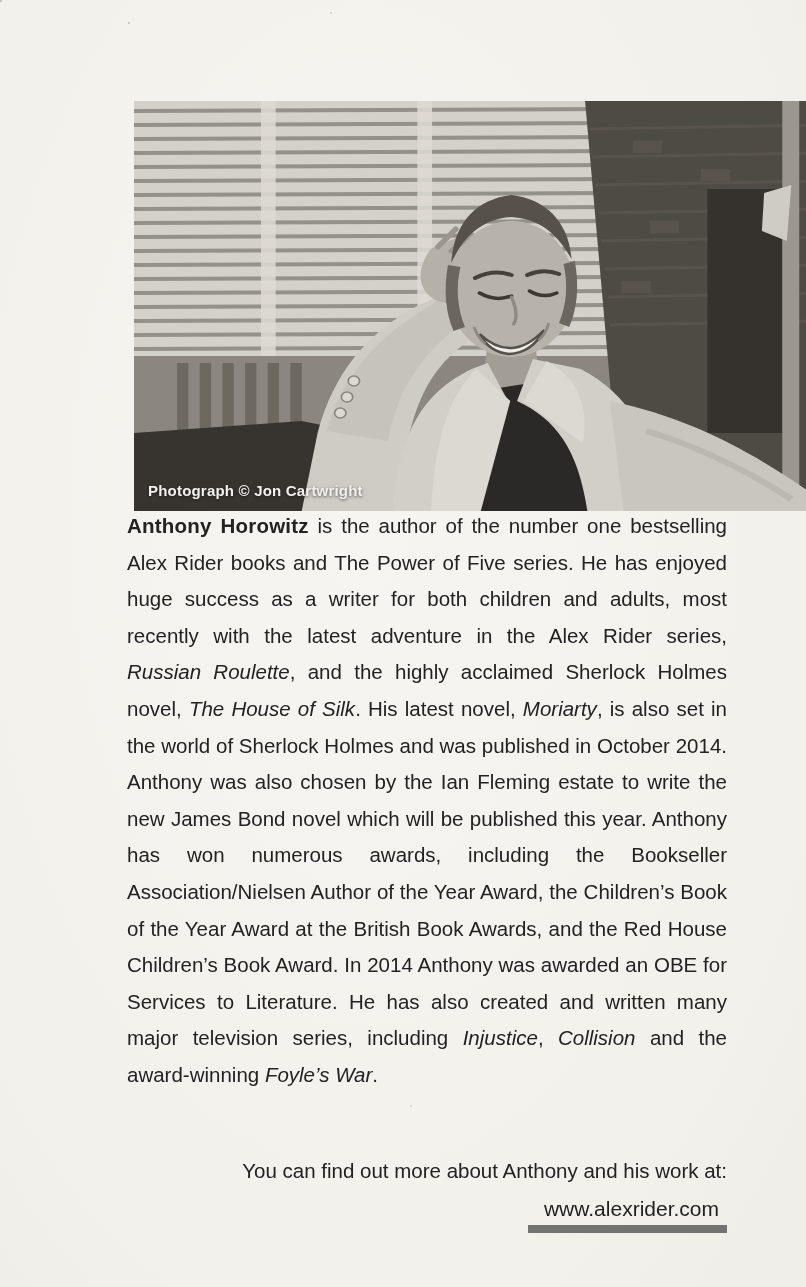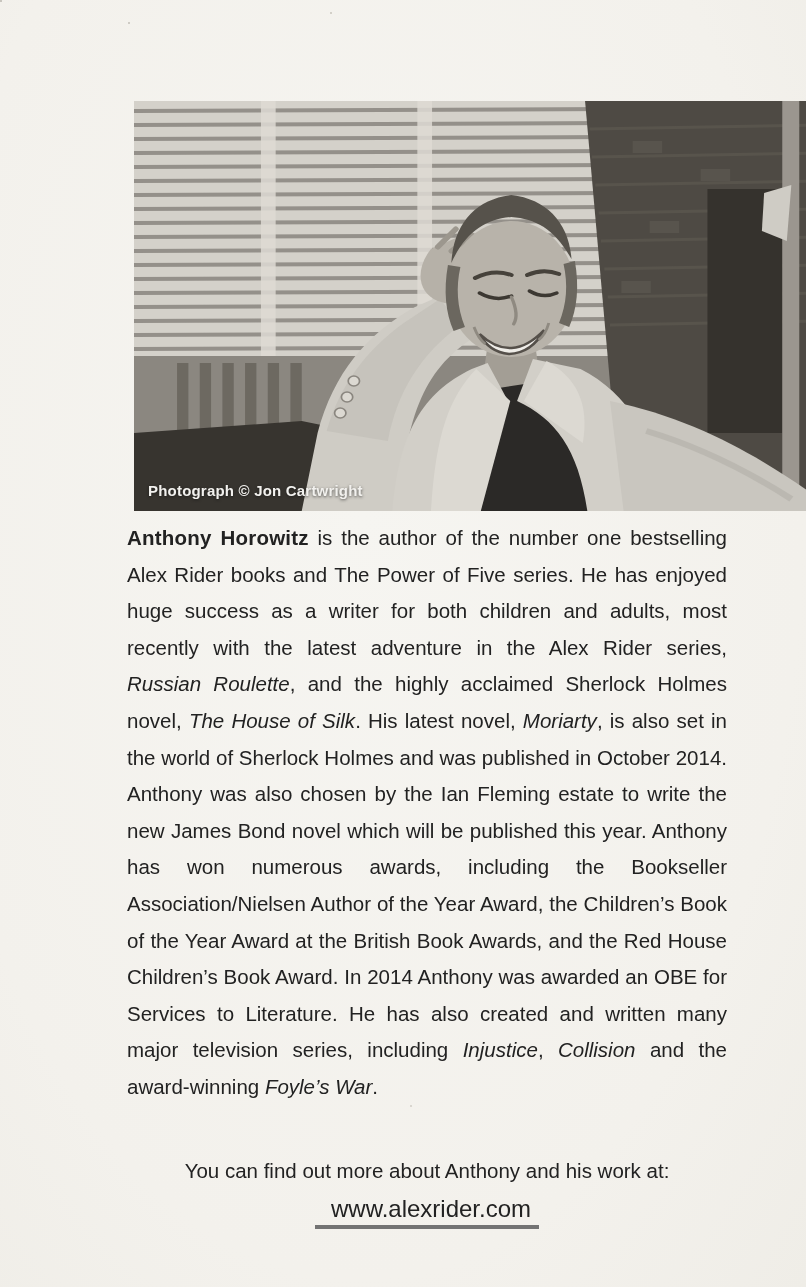--- a/index.html
+++ b/index.html
@@ -12,33 +12,33 @@
   .speck{position:absolute;width:2px;height:2px;border-radius:50%;background:#8b887f;opacity:.55;
     box-shadow:128px 22px 0 #9a968c, 330px 12px 0 #a39f94, 560px 180px 0 #b0aca1, -40px 1160px 0 #a9a59a, 410px 1105px 0 #b3afa4;}
   .photo{position:absolute;left:118px;top:85px;width:680px;height:410px;margin:16px;}
   .photo svg{display:block;width:100%;height:100%;}
   .credit{
     position:absolute;left:14px;bottom:12px;
     font-size:15px;font-weight:bold;letter-spacing:.2px;
     color:#f2f1ee;text-shadow:0 1px 3px rgba(20,20,20,.65);
   }
   .bio{
-    position:absolute;left:127px;top:520px;width:600px;margin:0;
+    position:absolute;left:127px;top:508px;width:600px;margin:0;
     font-size:20.5px;line-height:36.6px;text-align:justify;color:#222;
   }
   .bio strong{font-weight:700;letter-spacing:.2px}
   .bio em{font-style:italic}
-  .footer{position:absolute;left:127px;top:1158px;width:600px;text-align:center;color:#222;}
+  .footer{position:absolute;left:127px;top:1158px;width:600px;text-align:right;color:#222;}
   .footer p{margin:0 0 12px;font-size:20.5px;line-height:26px;}
   .site-wrap{margin-bottom:11px;}
   .site-link{
     display:inline-block;
-    border-bottom:4px solid #737373;
+    border-bottom:8px solid #737373;
     padding:0 8px 3px 16px;
-    font-size:24px;
+    font-size:21px;
   }
   .handle{font-size:21px;}
 </style>
 </head>
 <body>
 
 <div class="speck"></div>
 
 <figure class="photo">
   <svg viewBox="0 0 600 410" preserveAspectRatio="none" aria-hidden="true">

